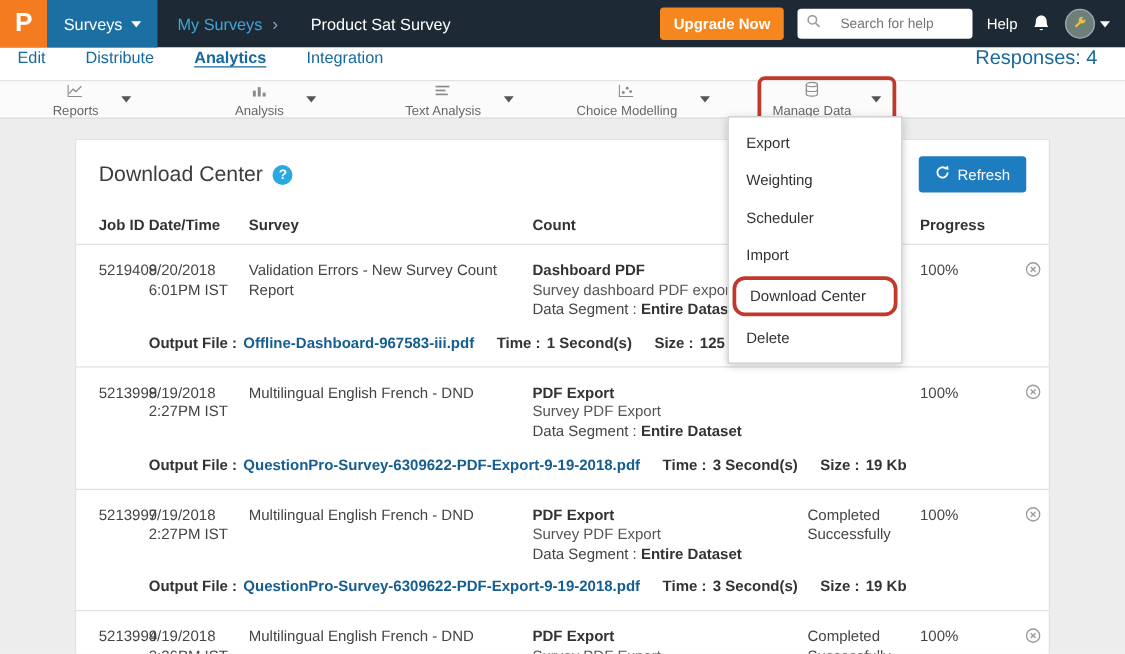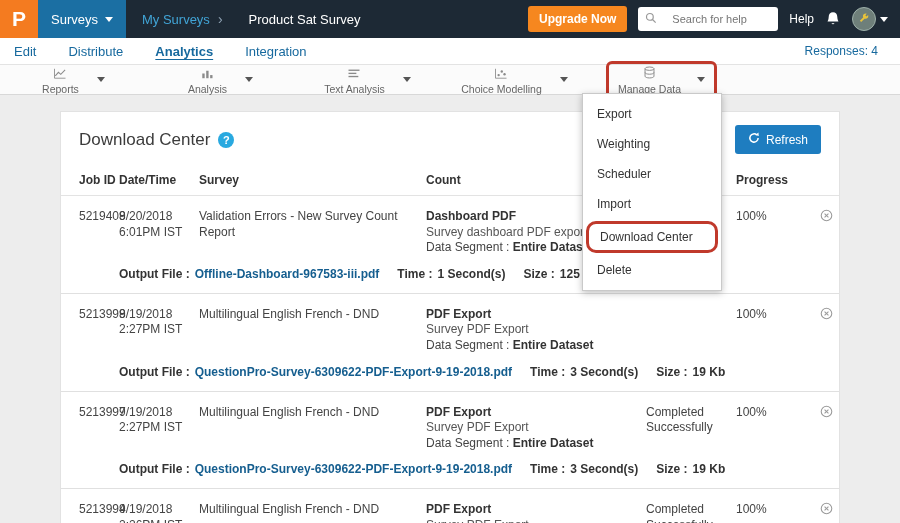--- a/index.html
+++ b/index.html
@@ -25,25 +25,25 @@
     display:flex; align-items:center; gap:15px; padding:0 7px; }
   .searchbox input { border:none; outline:none; font-size:11px; width:100%; color:#333;
     font-family:inherit; }
   .help-label { color:#fff; font-size:12px; }
   .bell { display:flex; align-items:center; cursor:pointer; }
   .avatar-wrap { display:flex; align-items:center; gap:4px; color:#fff; cursor:pointer; }
   .avatar { width:24px; height:24px; border-radius:50%; background:#6e7f7a;
     display:flex; align-items:center; justify-content:center; border:1px solid #9db0aa; }
 
   
-  .tabbar { height:26px; background:#fff; display:flex; align-items:center; gap:32px;
+  .tabbar { height:26px; background:#fff; display:flex; gap:32px;
     padding:0 14px; font-size:13px; }
   .tab { color:#17699e; cursor:pointer; }
   .tab.active { font-weight:bold; text-decoration:underline; text-underline-offset:3px; }
-  .responses { margin-left:auto; color:#17699e; font-size:12px; padding-right:8px; }
+  .responses { margin-left:auto; color:#17699e; font-size:16px; padding-right:8px; }
 
   
   .toolbar { height:31px; background:#fbfbfb; border-top:1px solid #e3e3e3;
     border-bottom:1px solid #d8d8d8; display:flex; align-items:center; padding-right:165px; }
   .tool-item { flex:1; display:flex; justify-content:center; align-items:center; gap:18px;
     cursor:pointer; }
   .ti-stack { display:flex; flex-direction:column; align-items:center; gap:0; }
   .ti-label { font-size:10.5px; color:#666; white-space:nowrap; }
   .tool-caret { color:#555; }
   .red-box { border:3px solid #c0392b; border-radius:6px; padding:1px 9px;

